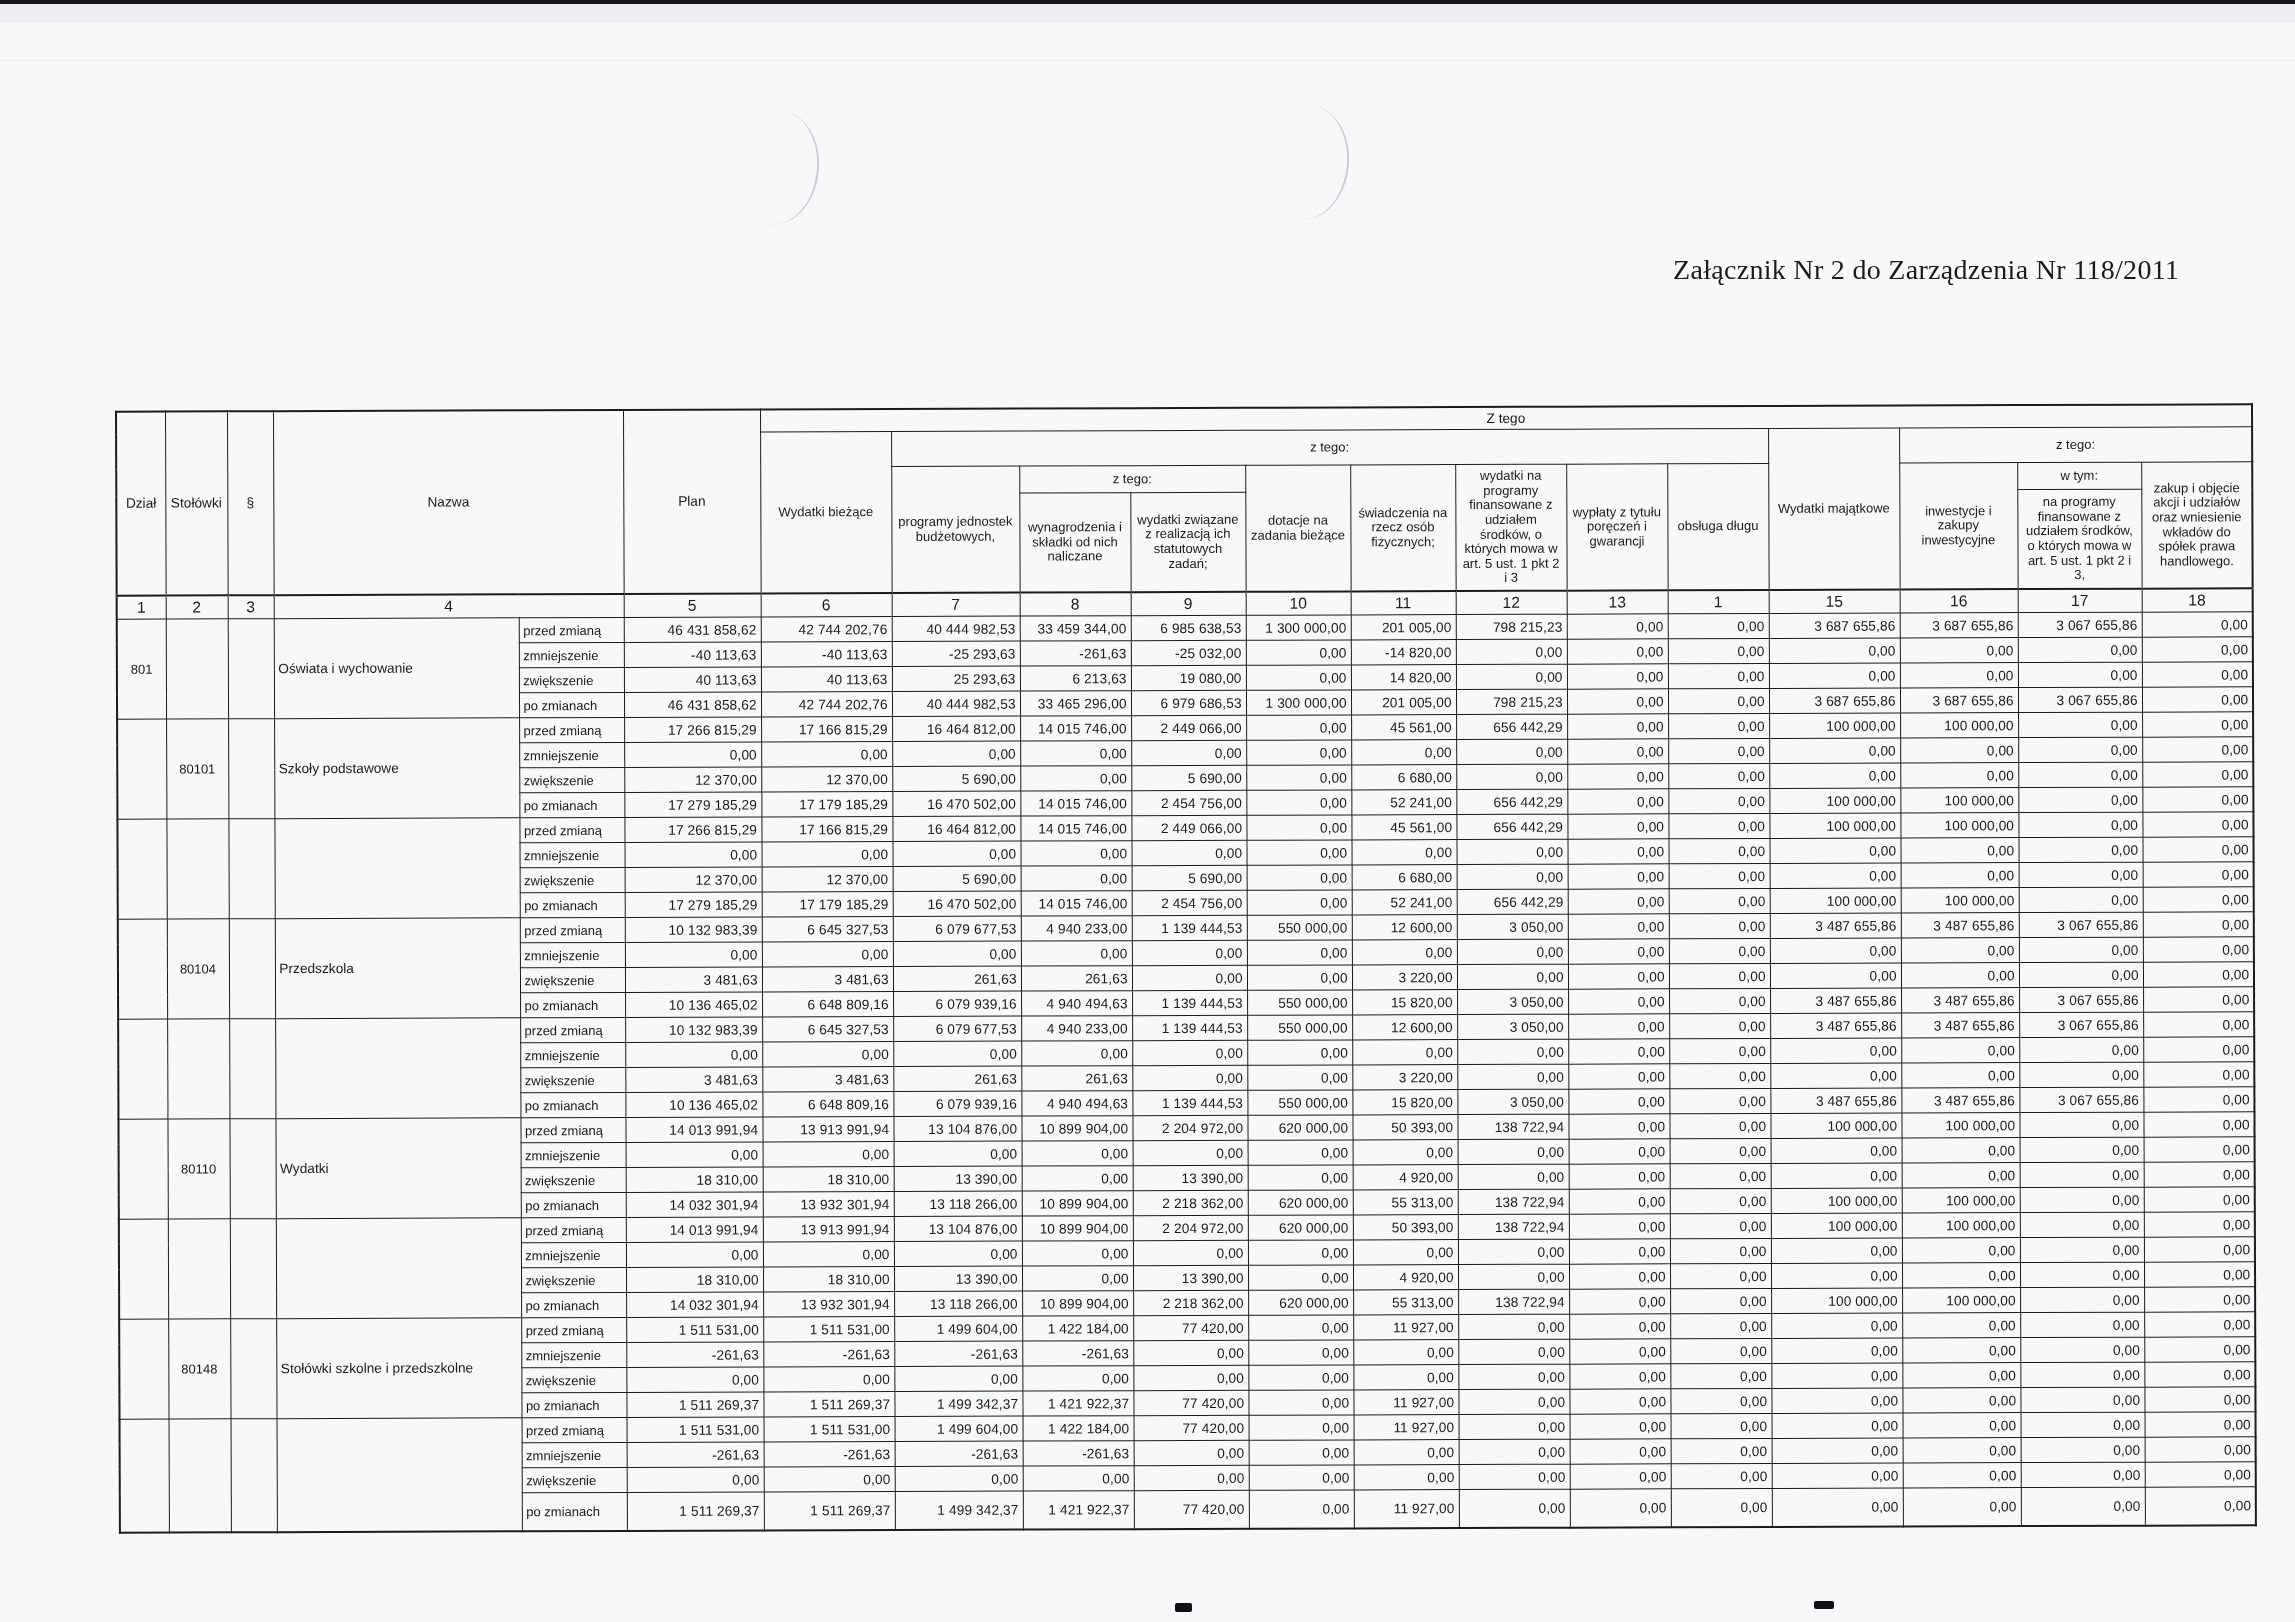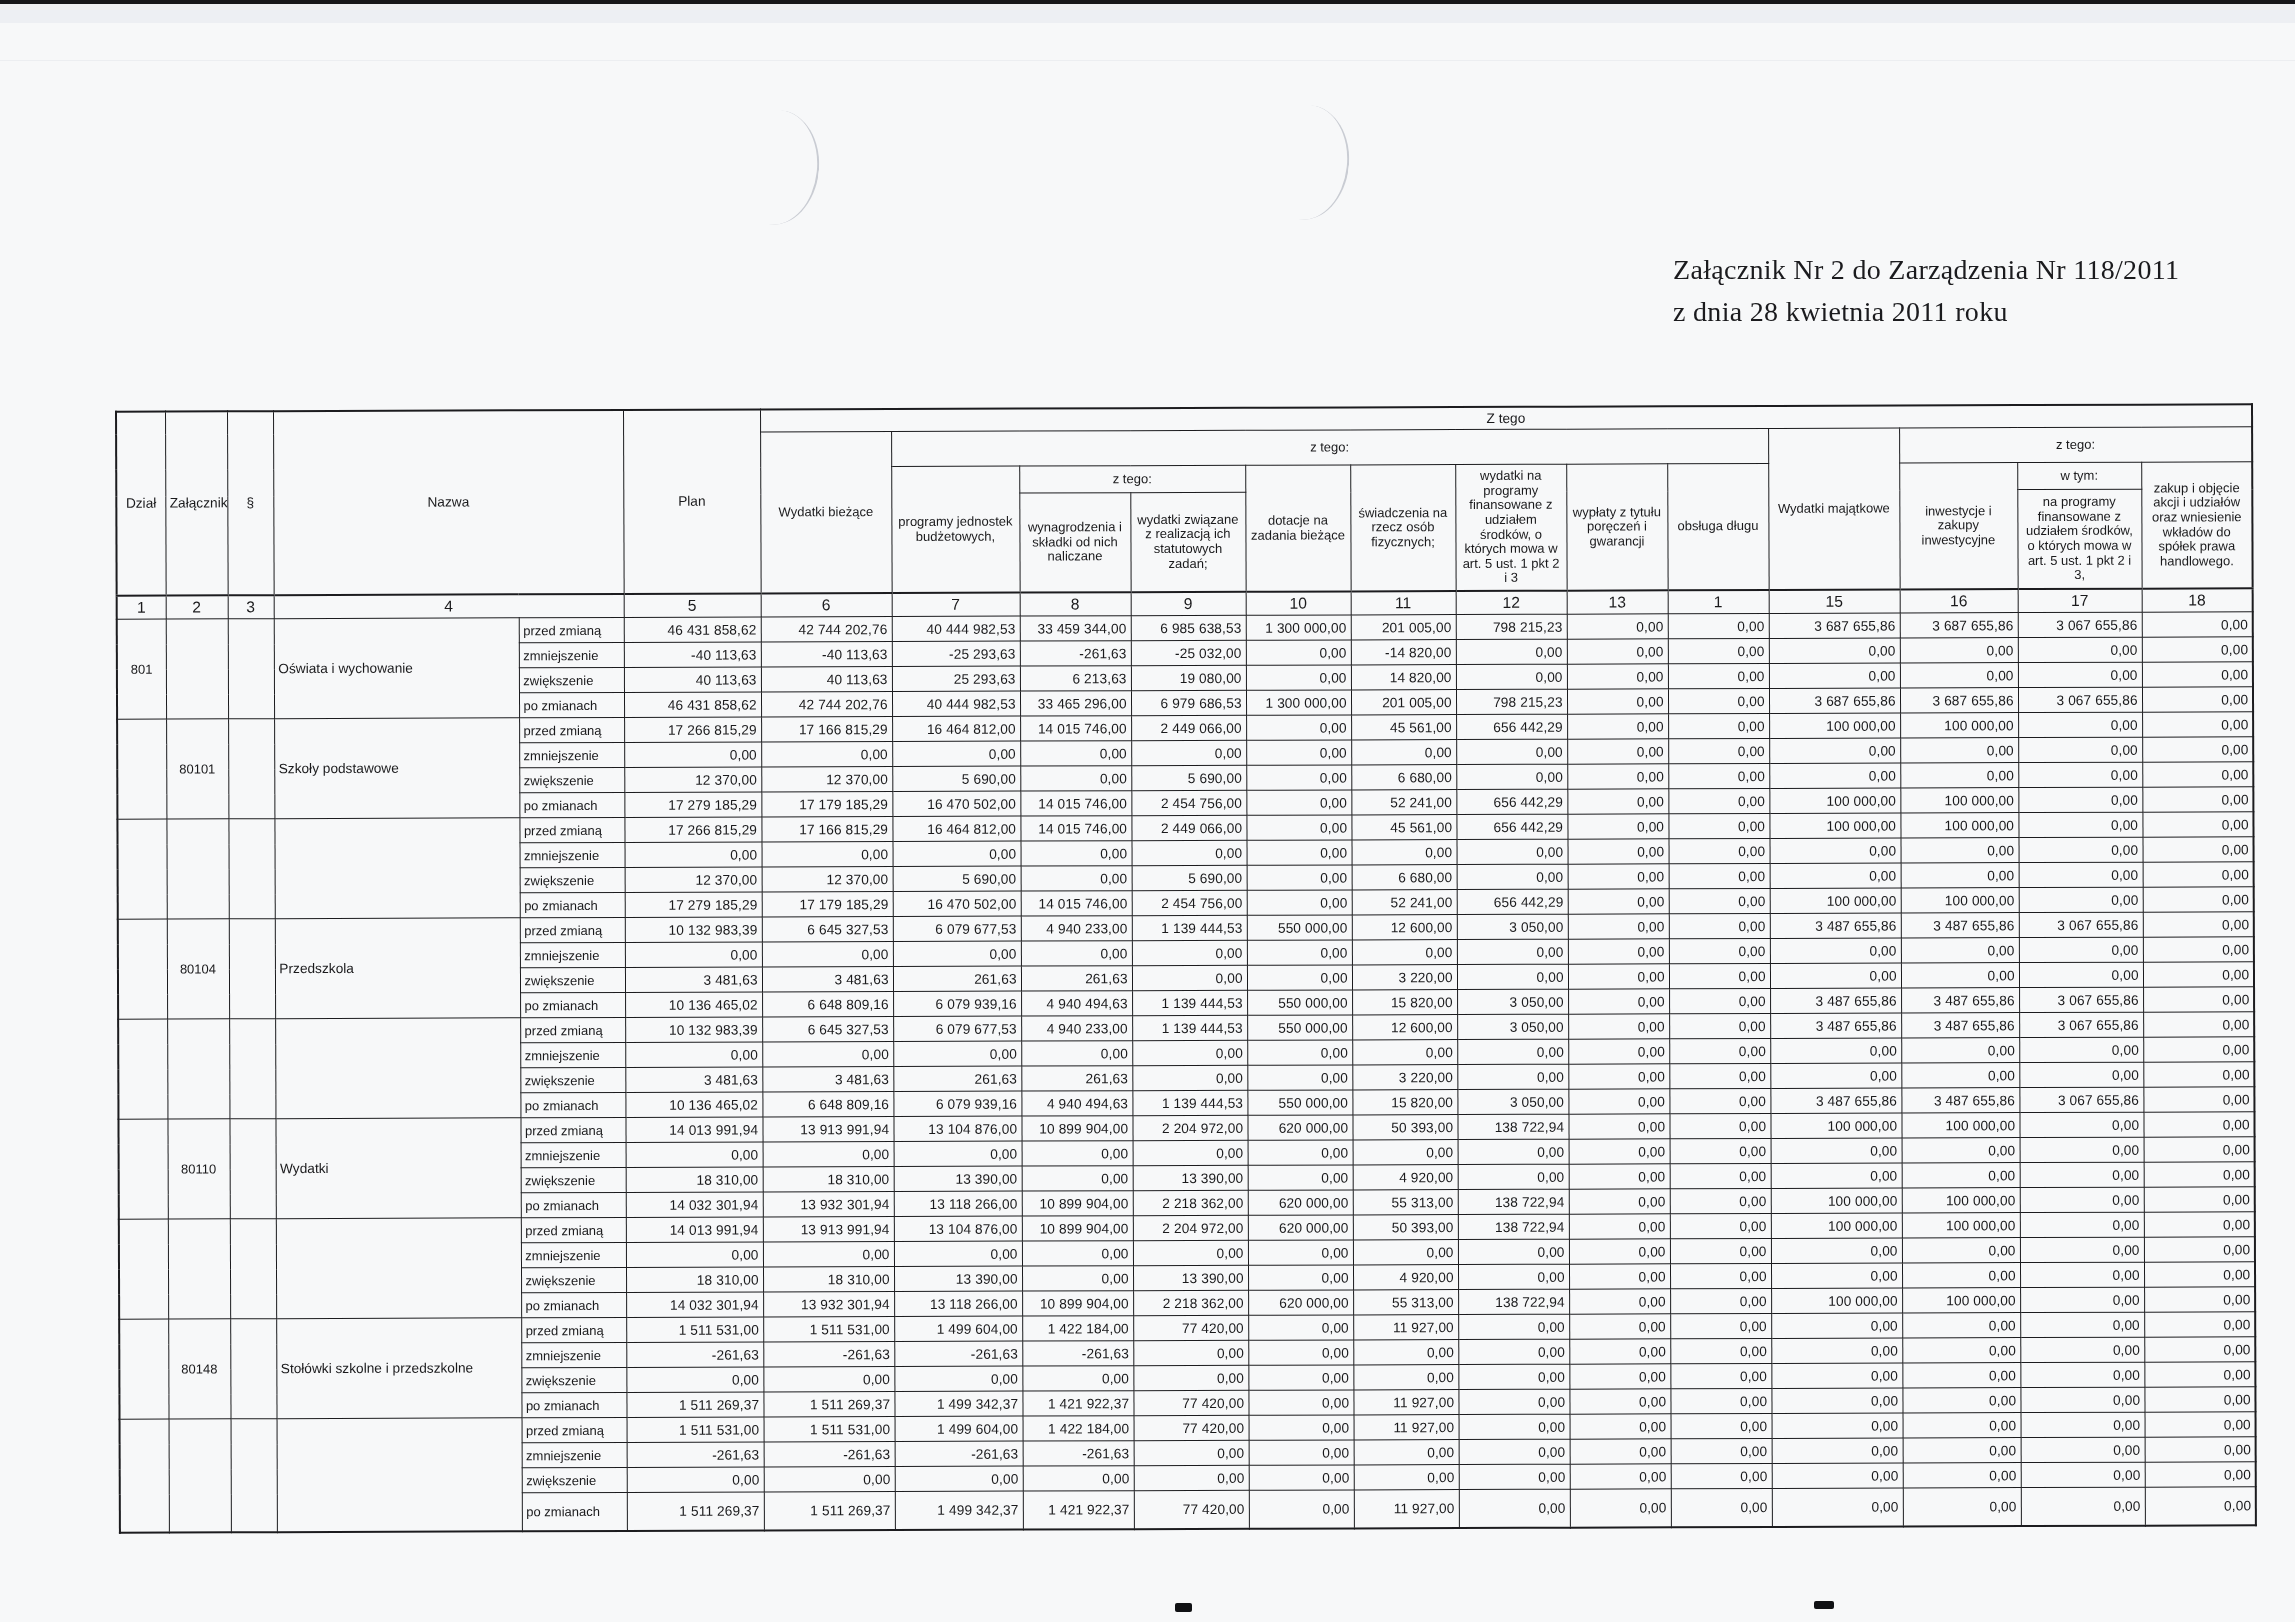--- a/index.html
+++ b/index.html
@@ -72,21 +72,20 @@
   <div class="scan-strip-top"></div>
   <div class="scan-band"></div>
   <div class="scan-line"></div>
   <div class="curve curve1"></div>
   <div class="curve curve2"></div>
   <div class="mark mark1"></div>
   <div class="mark mark2"></div>
 
   <div class="title">
     <div>Załącznik Nr 2 do Zarządzenia Nr 118/2011</div>
-    <div>z dnia 28 kwietnia 2011 roku</div>
   </div>
 
   <table class="budget">
     <colgroup>
       <col style="width:49px">
         <col style="width:62px">
         <col style="width:46px">
       <col style="width:245px">
         <col style="width:105px">
         <col style="width:137px">
@@ -100,21 +99,21 @@
         <col style="width:101px">
         <col style="width:101px">
       <col style="width:131px">
         <col style="width:118px">
         <col style="width:124px">
       <col style="width:111px">
     </colgroup>
     <thead>
       <tr class="hr1">
         <th rowspan="4" class="big-head">Dział</th>
-        <th rowspan="4" class="big-head">Załącznik</th>
+        <th rowspan="4" class="big-head">Stołówki</th>
         <th rowspan="4" class="big-head">§</th>
         <th rowspan="4" colspan="2" class="big-head">Nazwa</th>
         <th rowspan="4" class="big-head">Plan</th>
         <th colspan="13">Z tego</th>
       </tr>
       <tr class="hr2">
         <th rowspan="3">Wydatki bieżące</th>
         <th colspan="8">z tego:</th>
         <th rowspan="3">Wydatki majątkowe</th>
         <th colspan="3">z tego:</th>

